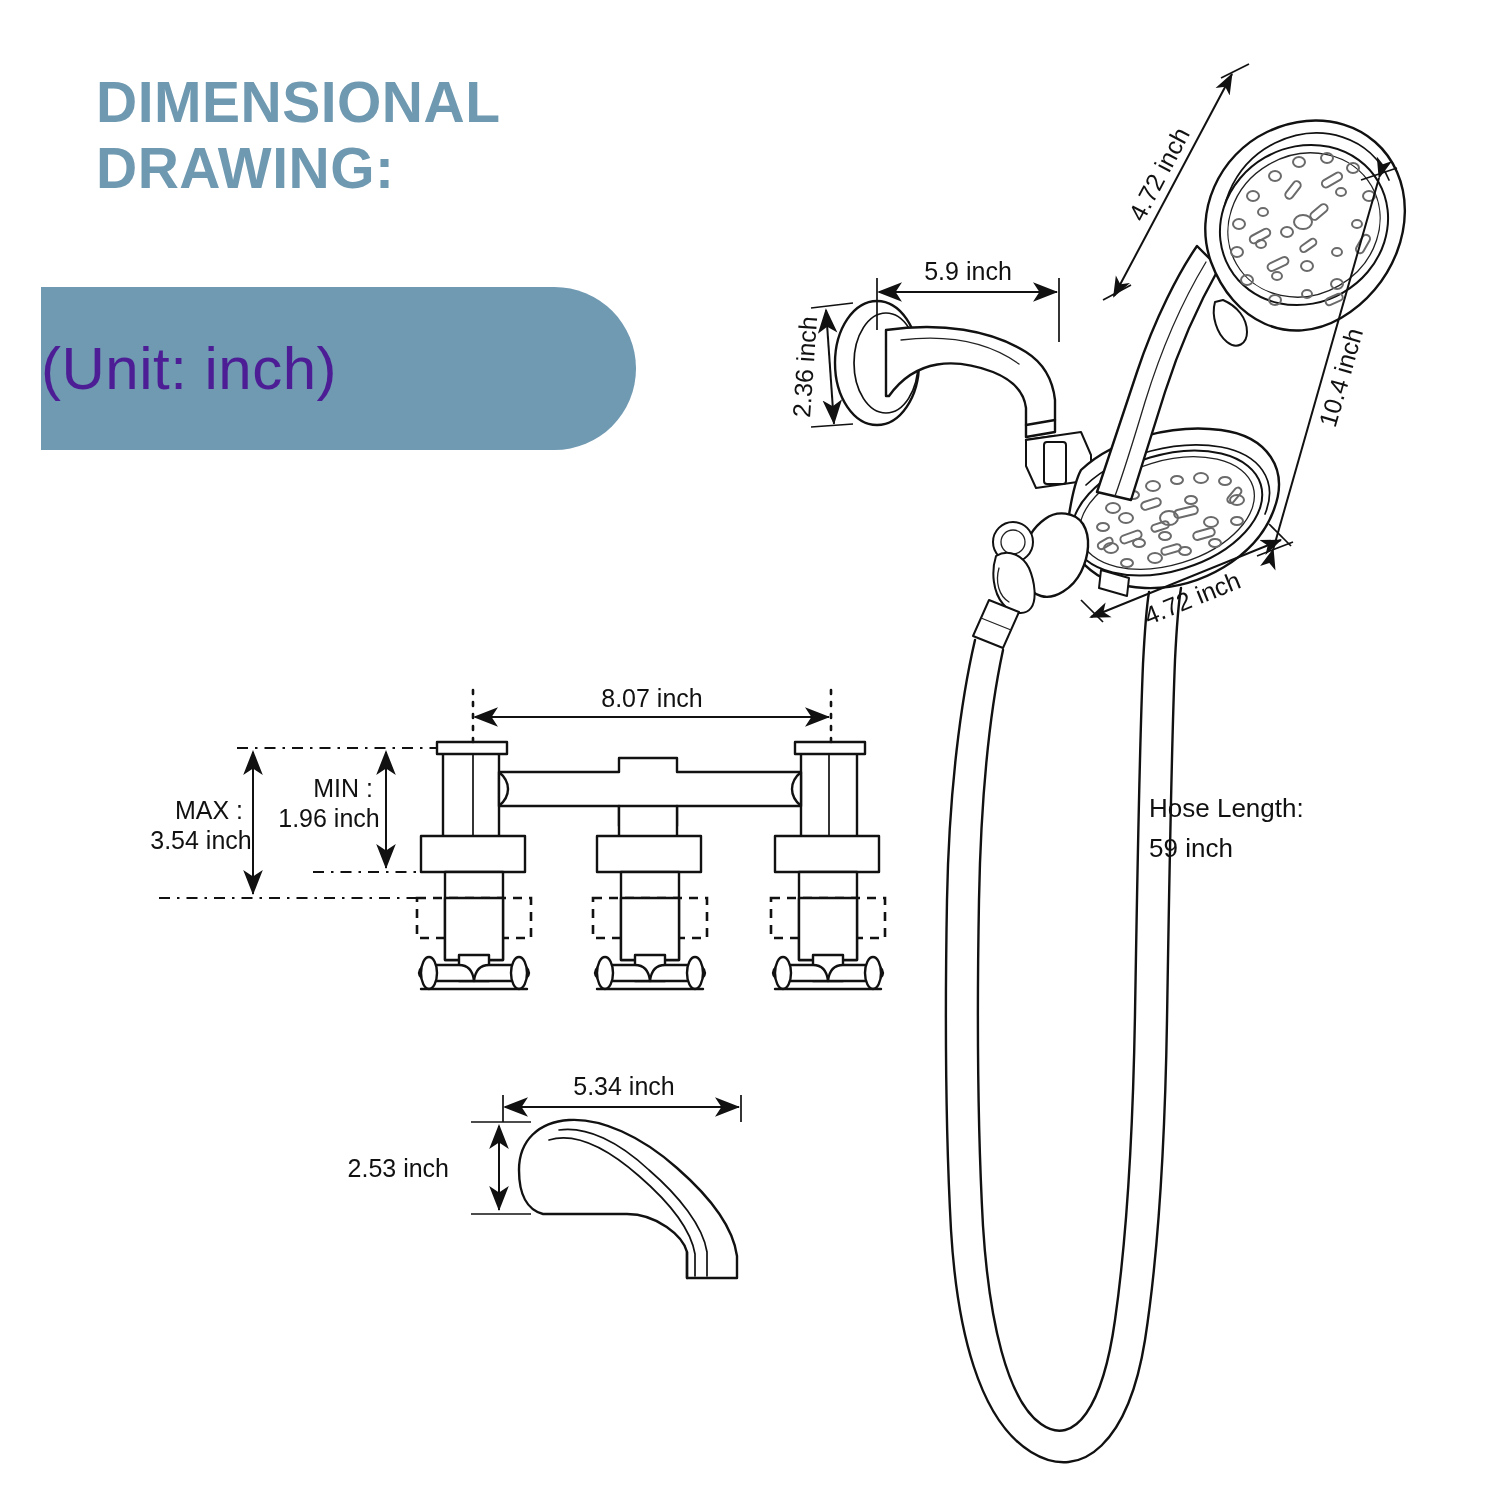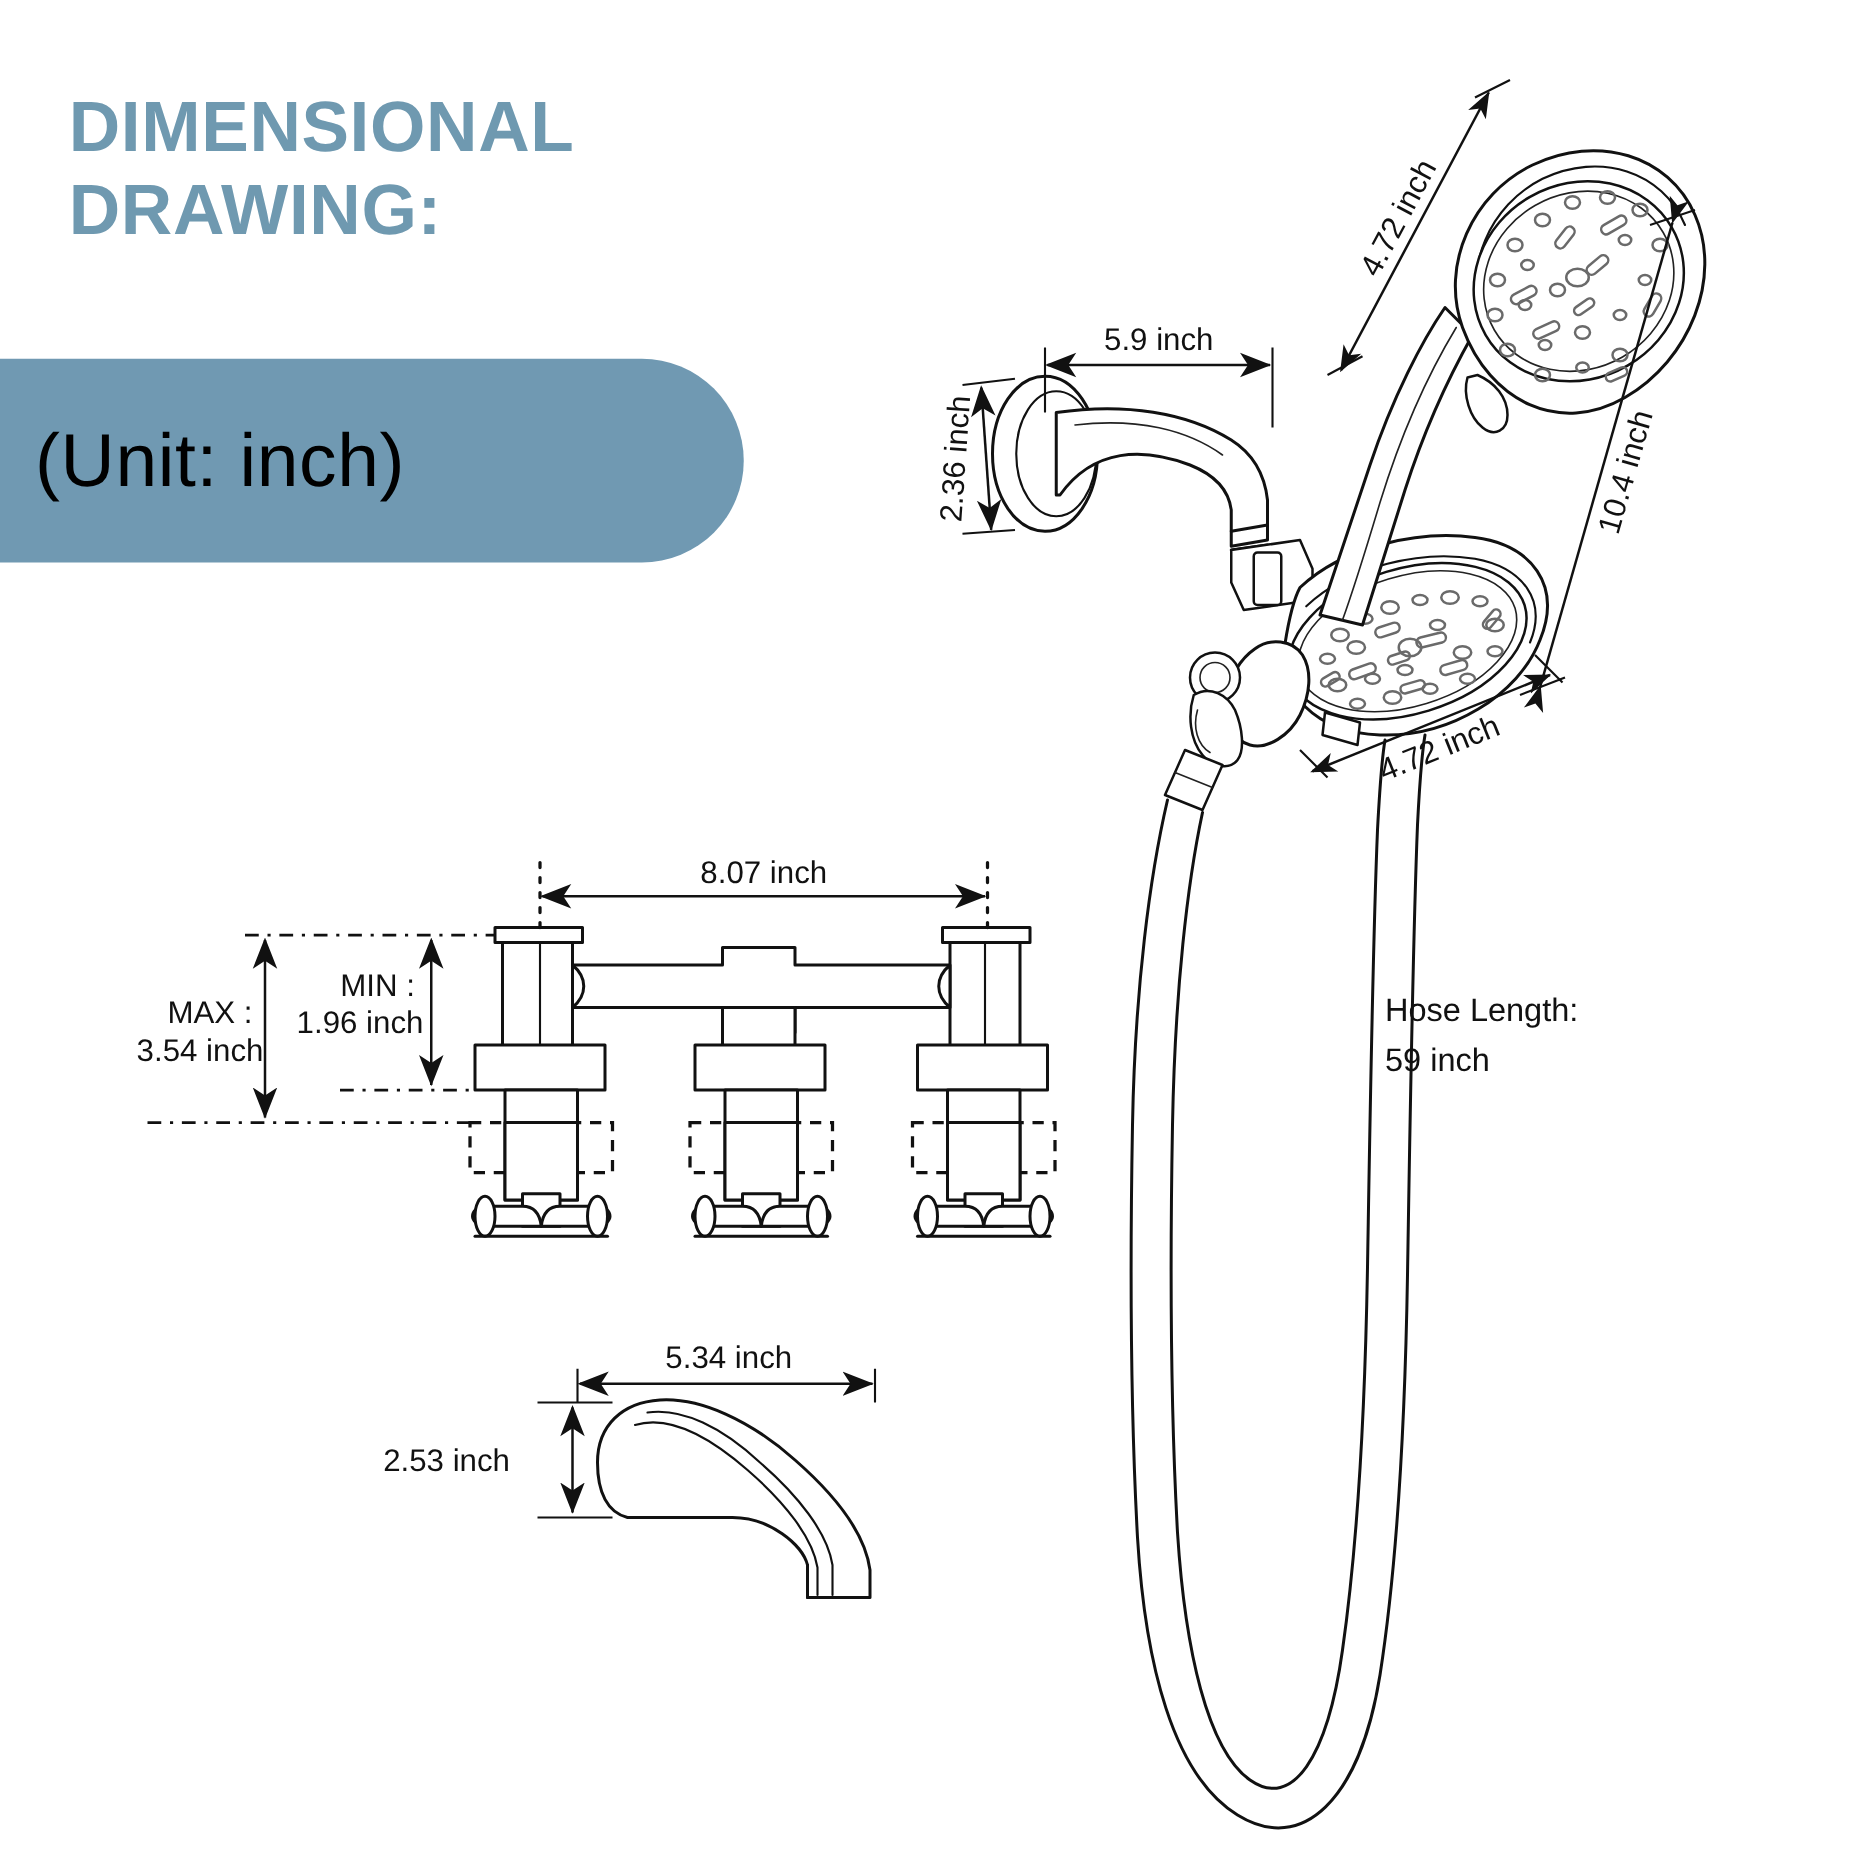--- a/index.html
+++ b/index.html
@@ -14,20 +14,21 @@
     position: relative;
     overflow: hidden;
     font-family: "Liberation Sans", sans-serif;
     color: #000000;
   }
   #root {
     position: absolute;
     inset: 0;
     width: 1212px;
     height: 1500px;
+    margin-left: 41px;
   }
 
   
   .title-block {
     position: absolute;
     left: 55px;
     top: 70px;
     width: 620px;
     font-size: 57px;
     font-weight: bold;
@@ -43,23 +44,23 @@
     width: 595px;
     height: 163px;
     background: #7099b2;
     border-top-right-radius: 82px;
     border-bottom-right-radius: 82px;
     display: flex;
     align-items: center;
   }
   .unit-pill span {
     display: block;
-    padding-left: 28px;
+    padding-left: 0;
     font-size: 60px;
-    color: #000000;
+    color: #4c1d95;
     font-weight: normal;
     letter-spacing: 0.5px;
   }
 
   
   #drawing {
     position: absolute;
     left: 0;
     top: 0;
     width: 1500px;

